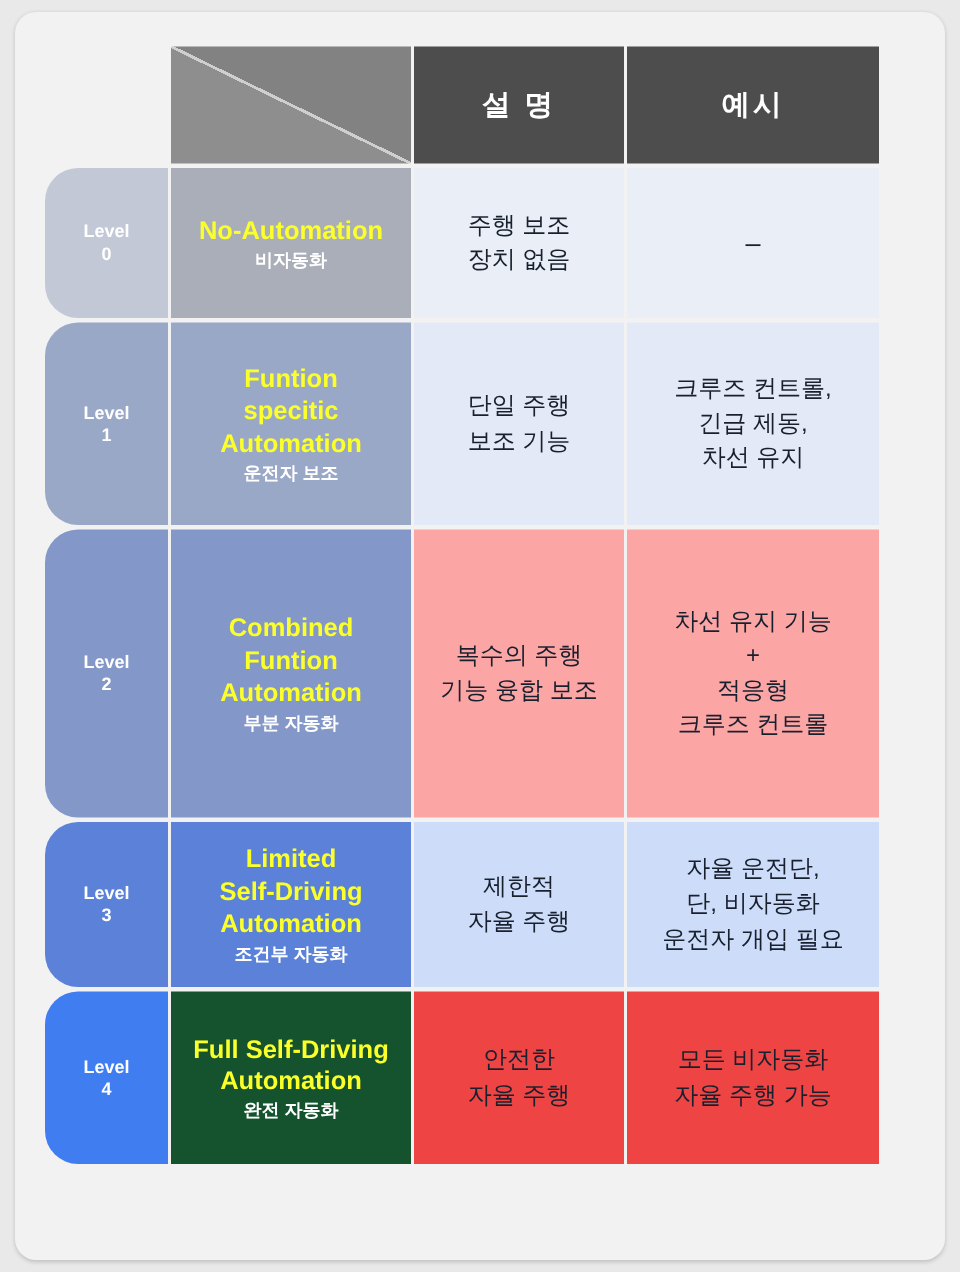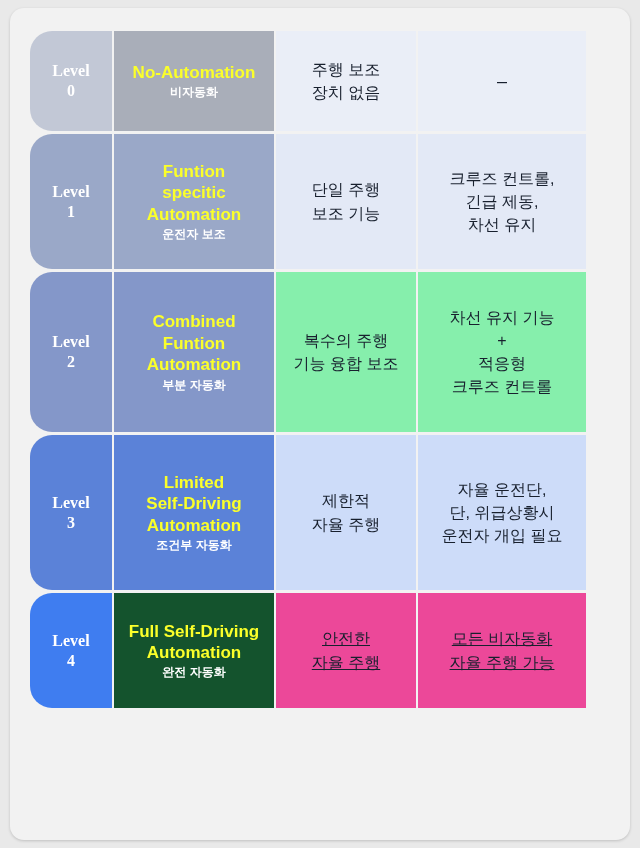--- a/index.html
+++ b/index.html
@@ -57,26 +57,25 @@
     font-weight: bold;
     letter-spacing: 2px;
   }
   .hdr-blank-left {
     background: transparent;
   }
 
   
   .lvl {
     color: #ffffff;
-    font-size: 16px;
+    font-size: 12px;
     font-weight: bold;
     line-height: 1.22;
     border-top-left-radius: 22px;
     border-bottom-left-radius: 22px;
-    font-family: Liberation Serif, serif;
   }
   .lvl0 { background: #c2c8d6; }
   .lvl1 { background: #9aa8c8; }
   .lvl2 { background: #8497c9; }
   .lvl3 { background: #5b82d8; }
   .lvl4 { background: #3f7df0; }
 
   
   .name {
     line-height: 1.26;
@@ -103,46 +102,54 @@
 
   
   .txt {
     color: #18202e;
     font-size: 16px;
     line-height: 1.45;
     padding: 4px 6px;
   }
   .bg-d0 { background: #eaeef7; }
   .bg-d1 { background: #e3e9f6; }
-  .bg-d2 { background: #86efac; }
+  .bg-d2 { background: #fca5a5; }
   .bg-d3 { background: #cddcf9; }
-  .bg-d4 { background: #ec4899; text-decoration: underline; }
+  .bg-d4 { background: #ef4444; }
 
   .h0 { height: 100px; }
   .h1 { height: 135px; }
-  .h2 { height: 160px; }
-  .h3 { height: 155px; }
+  .h2 { height: 192px; }
+  .h3 { height: 110px; }
   .h4 { height: 115px; }
 
   .dash { font-size: 18px; color: #18202e; }
 </style>
 </head>
 <body>
 
 <div id="card">
 
   <table class="matrix">
     <colgroup>
       <col class="col-level">
       <col class="col-name">
       <col class="col-desc">
       <col class="col-ex">
     </colgroup>
 
     <tbody>
+        <tr>
+      <td class="hdr-blank-left"></td>
+      <td class="hdr-corner">
+        <div class="hdr-corner-inner"></div>
+      </td>
+      <td class="hdr-cell">설 명</td>
+      <td class="hdr-cell">예시</td>
+    </tr>
 
     <tr>
       <td class="lvl lvl0 h0">
         <div>Level</div>
         <div>0</div>
       </td>
       <td class="name nm0 h0">
         <span class="en">No-Automation</span>
         <span class="ko">비자동화</span>
       </td>
@@ -210,21 +217,21 @@
         <span class="en">Self-Driving</span>
         <span class="en">Automation</span>
         <span class="ko">조건부 자동화</span>
       </td>
       <td class="txt bg-d3 h3">
         <div>제한적</div>
         <div>자율 주행</div>
       </td>
       <td class="txt bg-d3 h3">
         <div>자율 운전단,</div>
-        <div>단, 위급상황시</div>
+        <div>단, 비자동화</div>
         <div>운전자 개입 필요</div>
       </td>
     </tr>
 
     <tr>
       <td class="lvl lvl4 h4">
         <div>Level</div>
         <div>4</div>
       </td>
       <td class="name nm4 h4">

